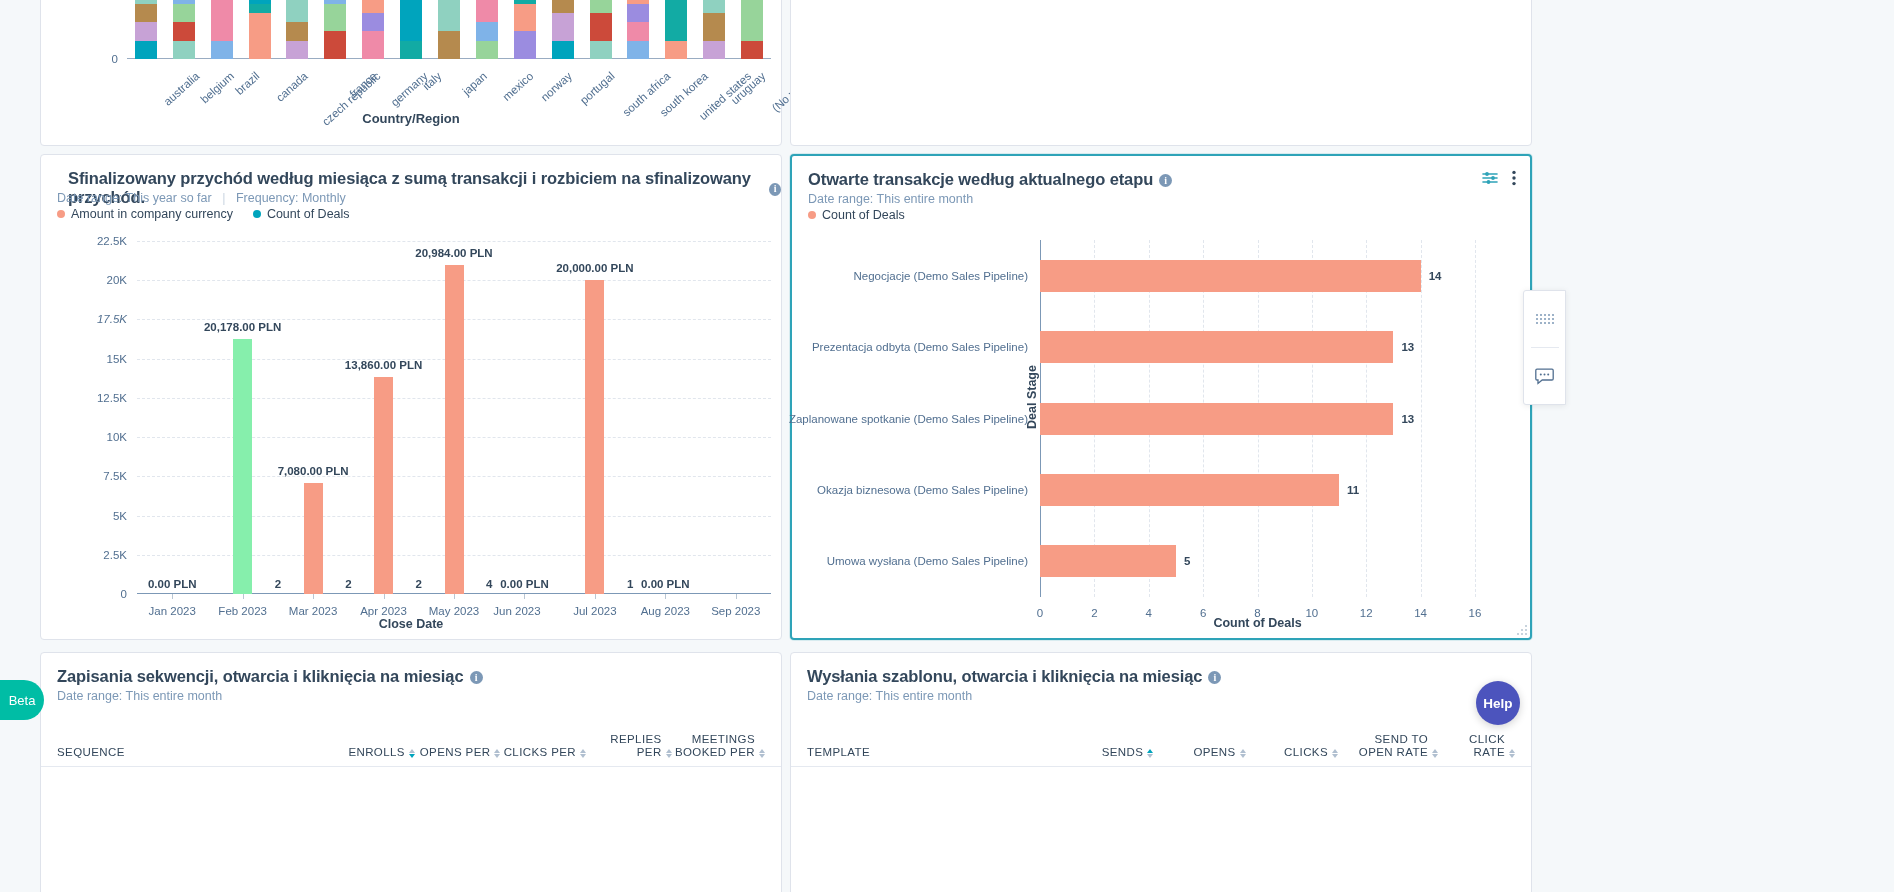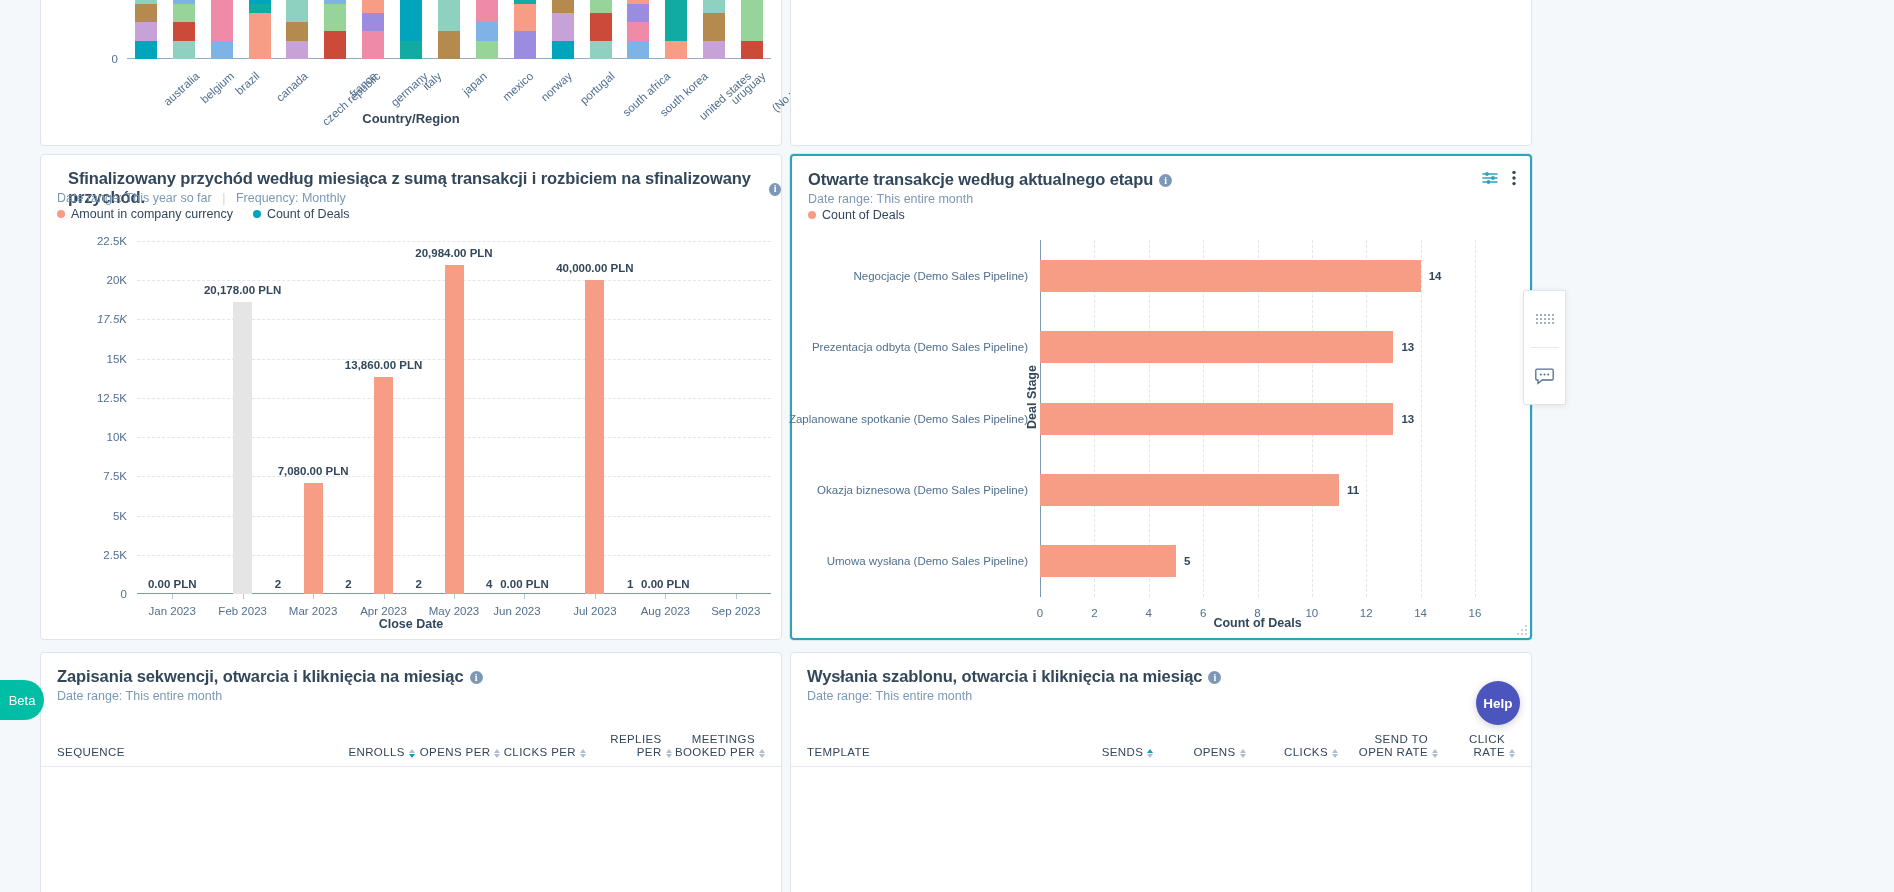--- a/index.html
+++ b/index.html
@@ -494,21 +494,21 @@
         <div class="c3-grid" style="top: 78.4444px;"></div>
         <div class="c3-ytick" style="top: 78.4444px; font-style: italic;">17.5K</div>
         <div class="c3-grid" style="top: 39.2222px;"></div>
         <div class="c3-ytick" style="top: 39.2222px;">20K</div>
         <div class="c3-grid" style="top: 0px;"></div>
         <div class="c3-ytick" style="top: 0px;">22.5K</div>
         <div class="c3-base"></div>
         <div class="c3-count" style="left: 35.2222px; bottom: 4px;">0.00 PLN</div>
         <div class="c3-tickmark" style="left: 35.2222px;"></div>
         <div class="c3-xtick" style="left: 35.2222px;">Jan 2023</div>
-        <div class="c3-bar" style="left: 96.1667px; height: 292px; background: #e5e5e5;">
+        <div class="c3-bar" style="left: 96.1667px; height: 255px; background: #86efac;">
           <div class="c3-bar-label">20,178.00 PLN</div>
         </div>
         <div class="c3-count" style="left: 140.889px;">2</div>
         <div class="c3-tickmark" style="left: 105.667px;"></div>
         <div class="c3-xtick" style="left: 105.667px;">Feb 2023</div>
         <div class="c3-bar" style="left: 166.611px; height: 111.077px; background: rgb(247, 156, 133);">
           <div class="c3-bar-label">7,080.00 PLN</div>
         </div>
         <div class="c3-count" style="left: 211.333px;">2</div>
         <div class="c3-tickmark" style="left: 176.111px;"></div>
@@ -522,21 +522,21 @@
         <div class="c3-bar" style="left: 307.5px; height: 329.216px; background: rgb(247, 156, 133);">
           <div class="c3-bar-label">20,984.00 PLN</div>
         </div>
         <div class="c3-count" style="left: 352.222px;">4</div>
         <div class="c3-tickmark" style="left: 317px;"></div>
         <div class="c3-xtick" style="left: 317px;">May 2023</div>
         <div class="c3-count" style="left: 387.444px; bottom: 4px;">0.00 PLN</div>
         <div class="c3-tickmark" style="left: 387.444px;"></div>
         <div class="c3-xtick" style="left: 380px;">Jun 2023</div>
         <div class="c3-bar" style="left: 448.389px; height: 313.778px; background: rgb(247, 156, 133);">
-          <div class="c3-bar-label">40,000.00 PLN</div>
+          <div class="c3-bar-label">20,000.00 PLN</div>
         </div>
         <div class="c3-count" style="left: 493.111px;">1</div>
         <div class="c3-tickmark" style="left: 457.889px;"></div>
         <div class="c3-xtick" style="left: 457.889px;">Jul 2023</div>
         <div class="c3-count" style="left: 528.333px; bottom: 4px;">0.00 PLN</div>
         <div class="c3-tickmark" style="left: 528.333px;"></div>
         <div class="c3-xtick" style="left: 528.333px;">Aug 2023</div>
         <div class="c3-tickmark" style="left: 598.778px;"></div>
         <div class="c3-xtick" style="left: 598.778px;">Sep 2023</div>
       </div>

